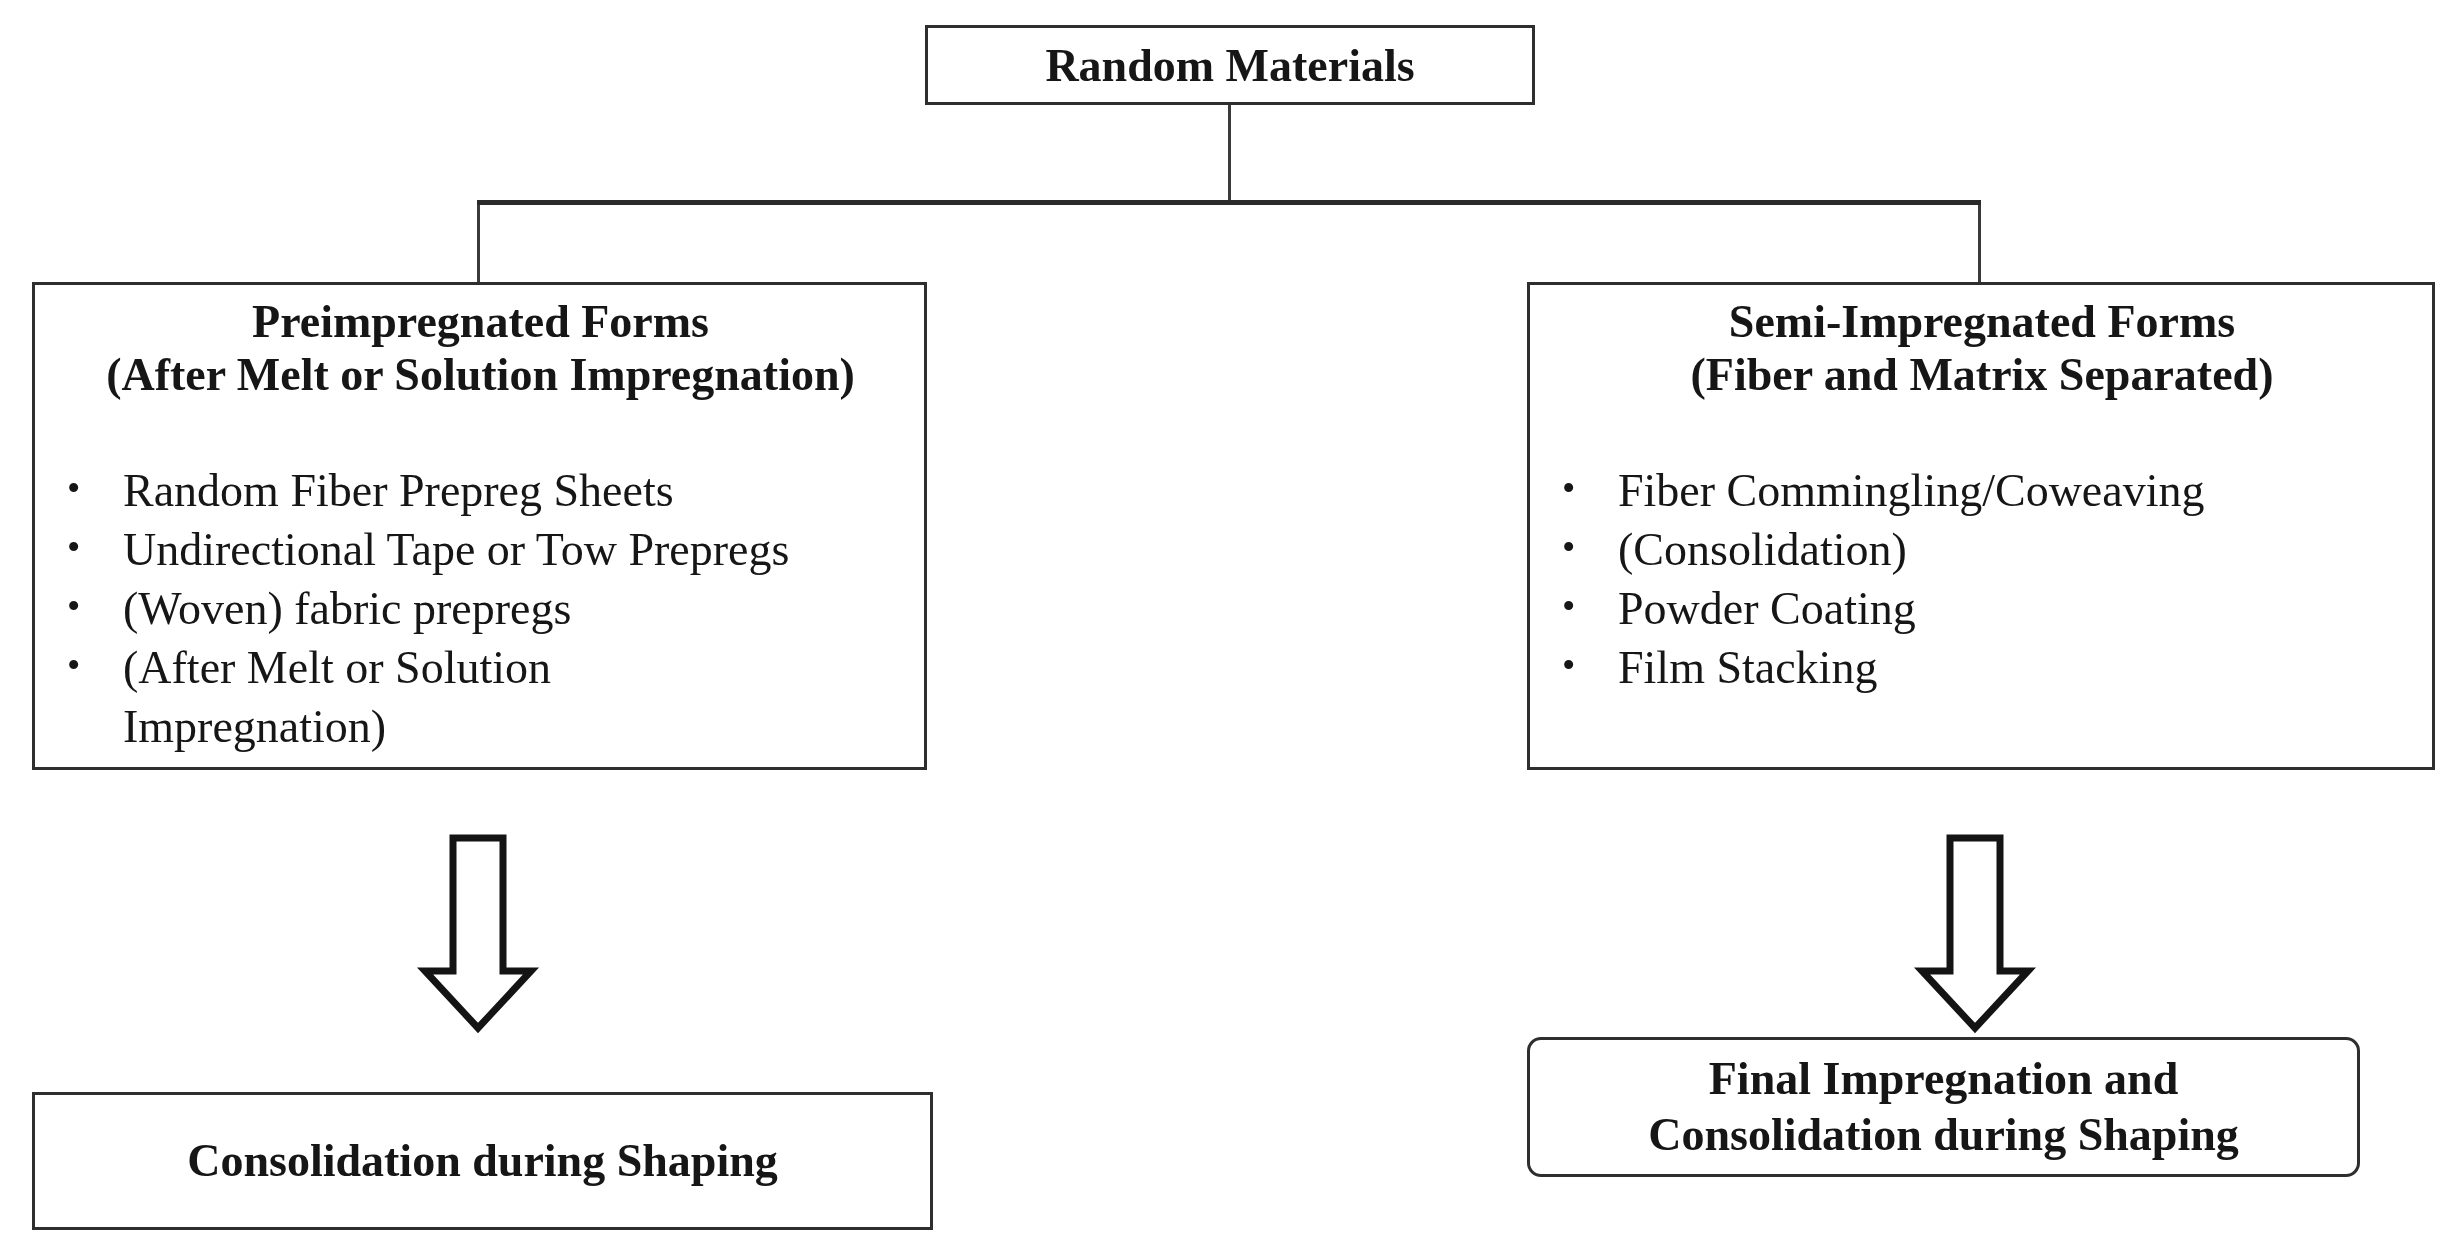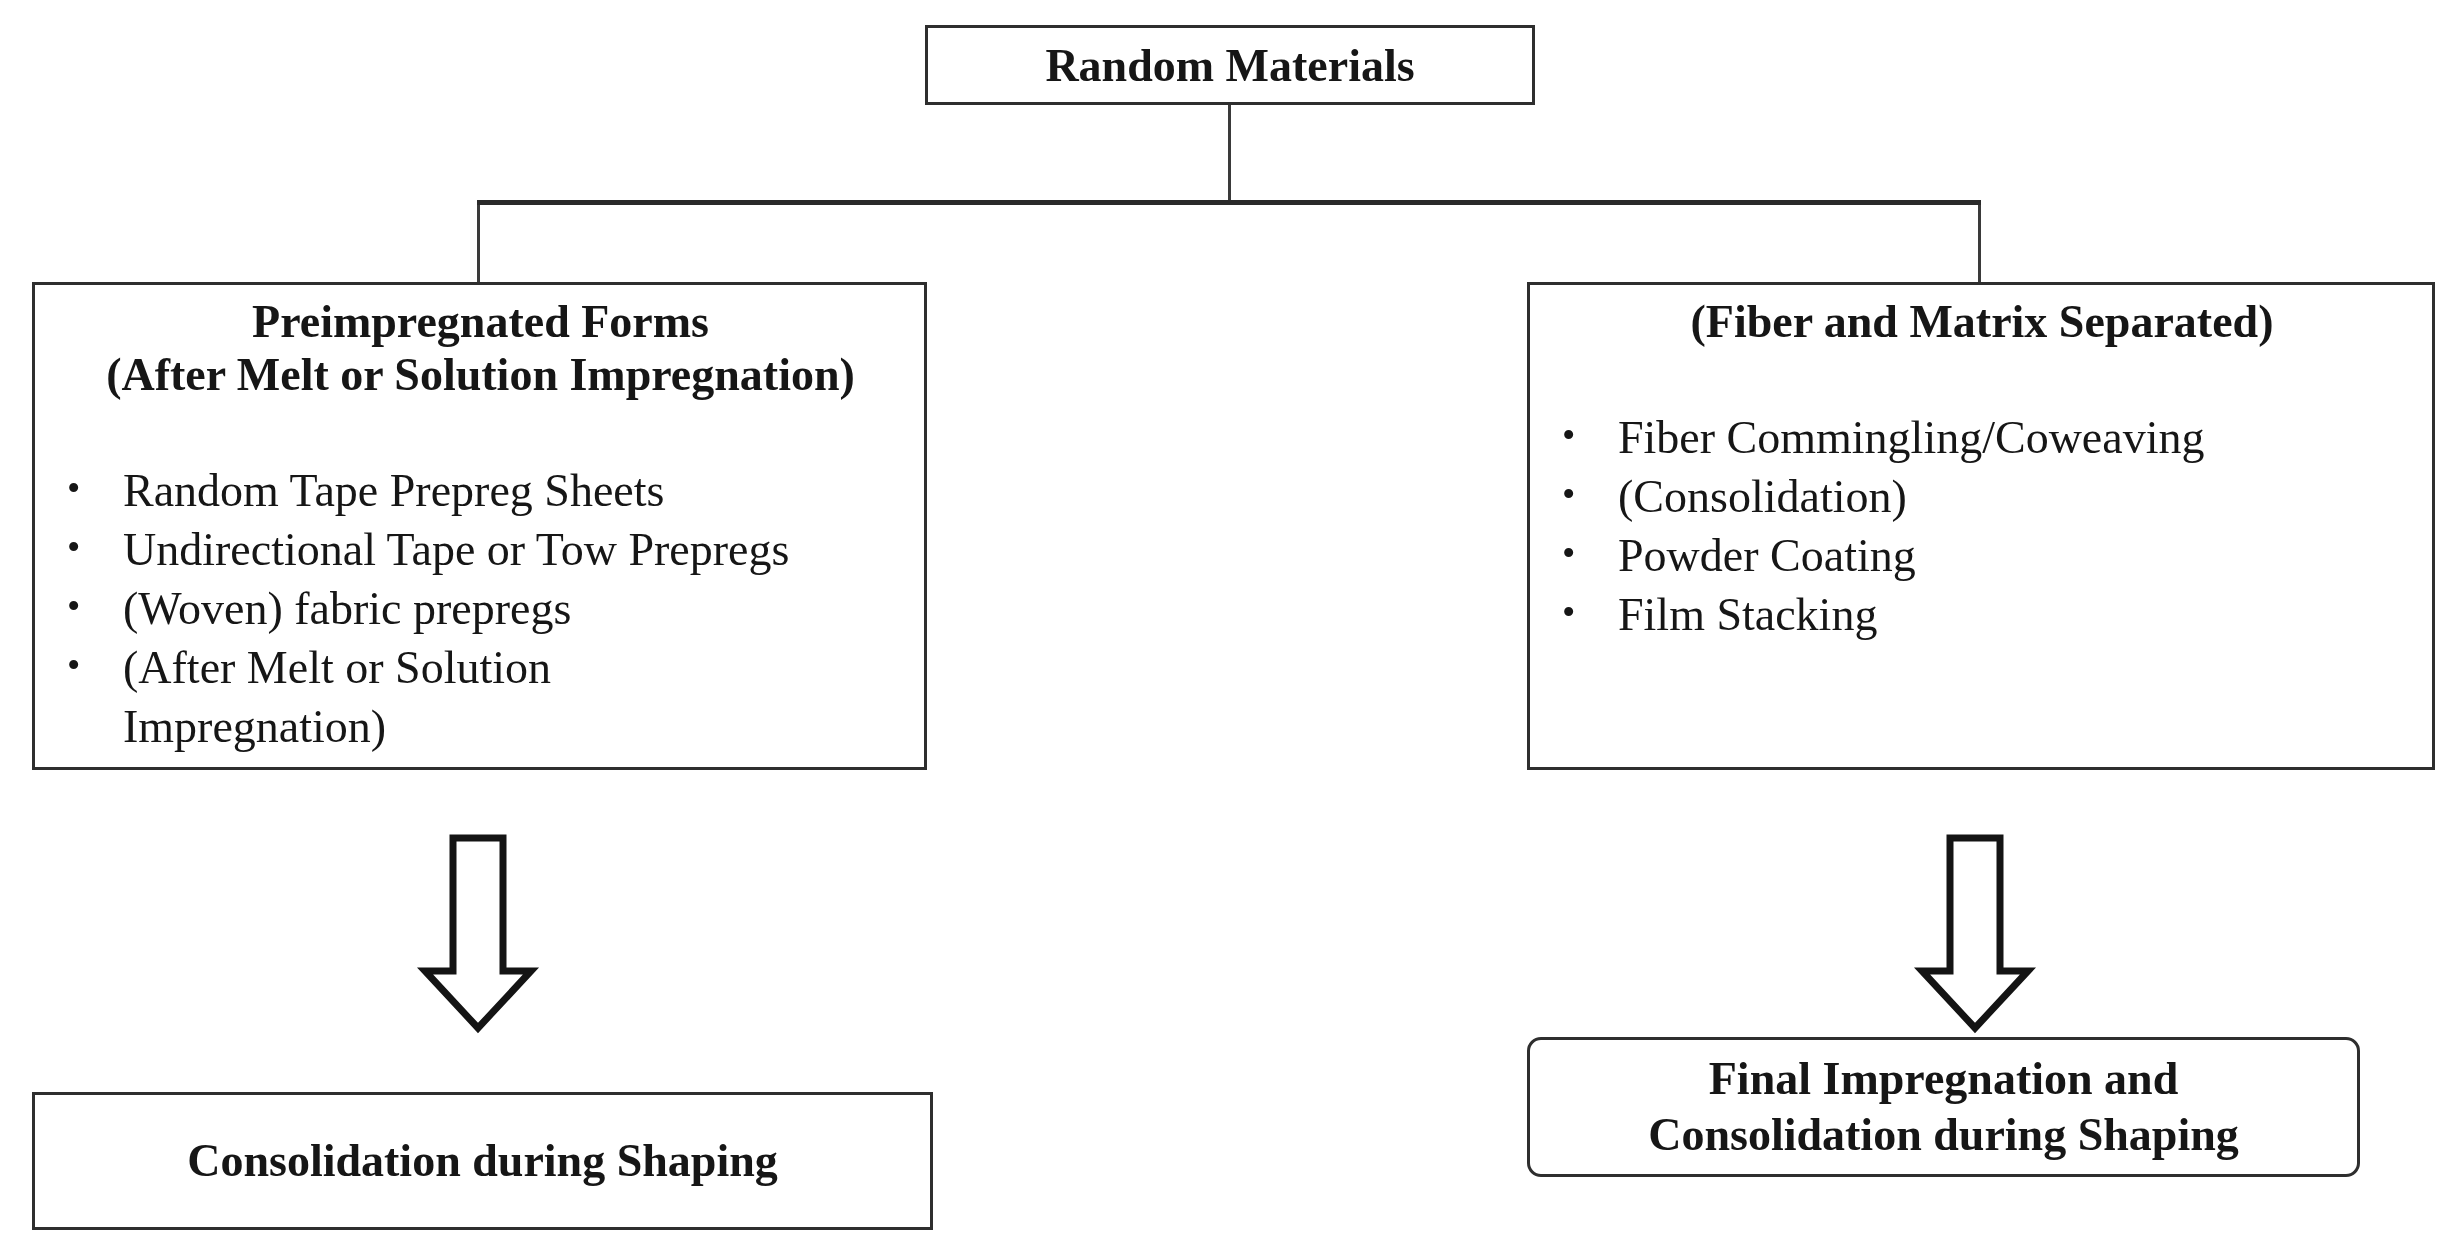--- a/index.html
+++ b/index.html
@@ -87,29 +87,30 @@
   <div class="line crossbar"></div>
   <div class="line drop-left"></div>
   <div class="line drop-right"></div>
 
   <div class="box branch-box branch-left">
     <div class="branch-title">
       <div>Preimpregnated Forms</div>
       <div>(After Melt or Solution Impregnation)</div>
     </div>
     <ul class="bullets">
-      <li><span class="dot">•</span><span>Random Tape Prepreg Sheets</span></li>
+      <li><span class="dot">•</span><span>Random Fiber Prepreg Sheets</span></li>
       <li><span class="dot">•</span><span>Undirectional Tape or Tow Prepregs</span></li>
       <li><span class="dot">•</span><span>(Woven) fabric prepregs</span></li>
       <li class="narrow"><span class="dot">•</span><span>(After Melt or Solution Impregnation)</span></li>
     </ul>
   </div>
 
   <div class="box branch-box branch-right">
     <div class="branch-title">
+      <div>Semi-Impregnated Forms</div>
       <div>(Fiber and Matrix Separated)</div>
     </div>
     <ul class="bullets">
       <li><span class="dot">•</span><span>Fiber Commingling/Coweaving</span></li>
       <li><span class="dot">•</span><span>(Consolidation)</span></li>
       <li><span class="dot">•</span><span>Powder Coating</span></li>
       <li><span class="dot">•</span><span>Film Stacking</span></li>
     </ul>
   </div>
 

